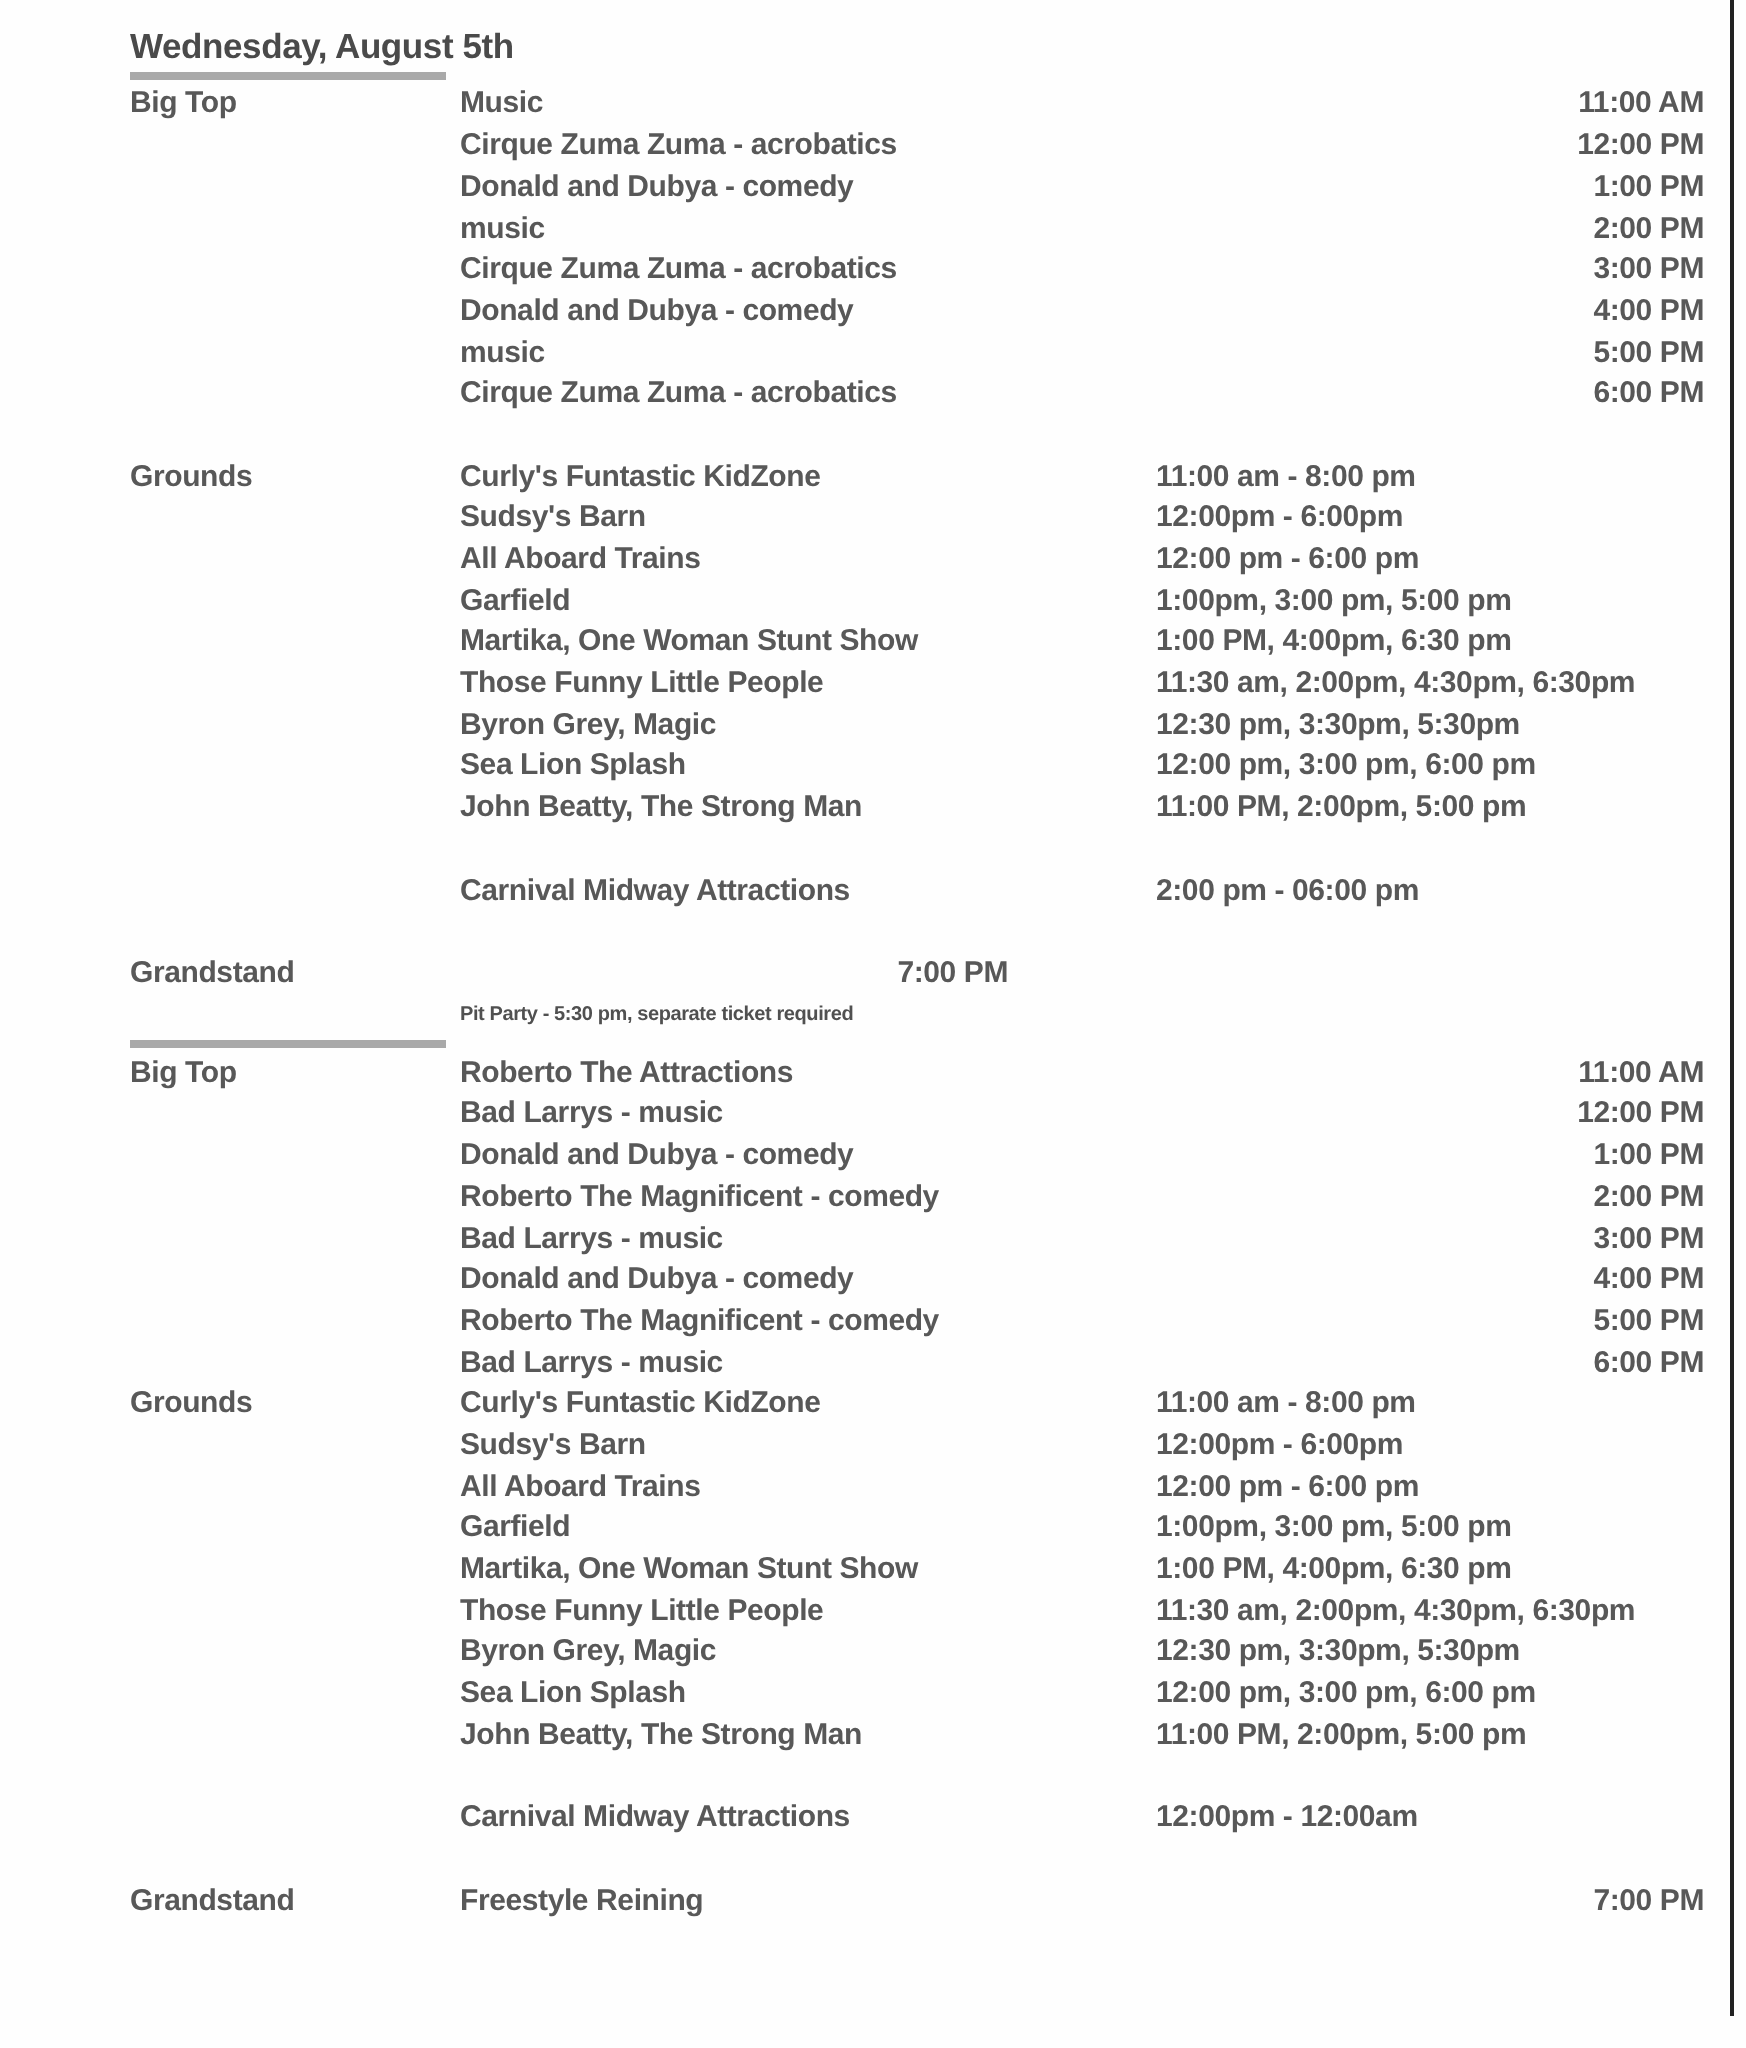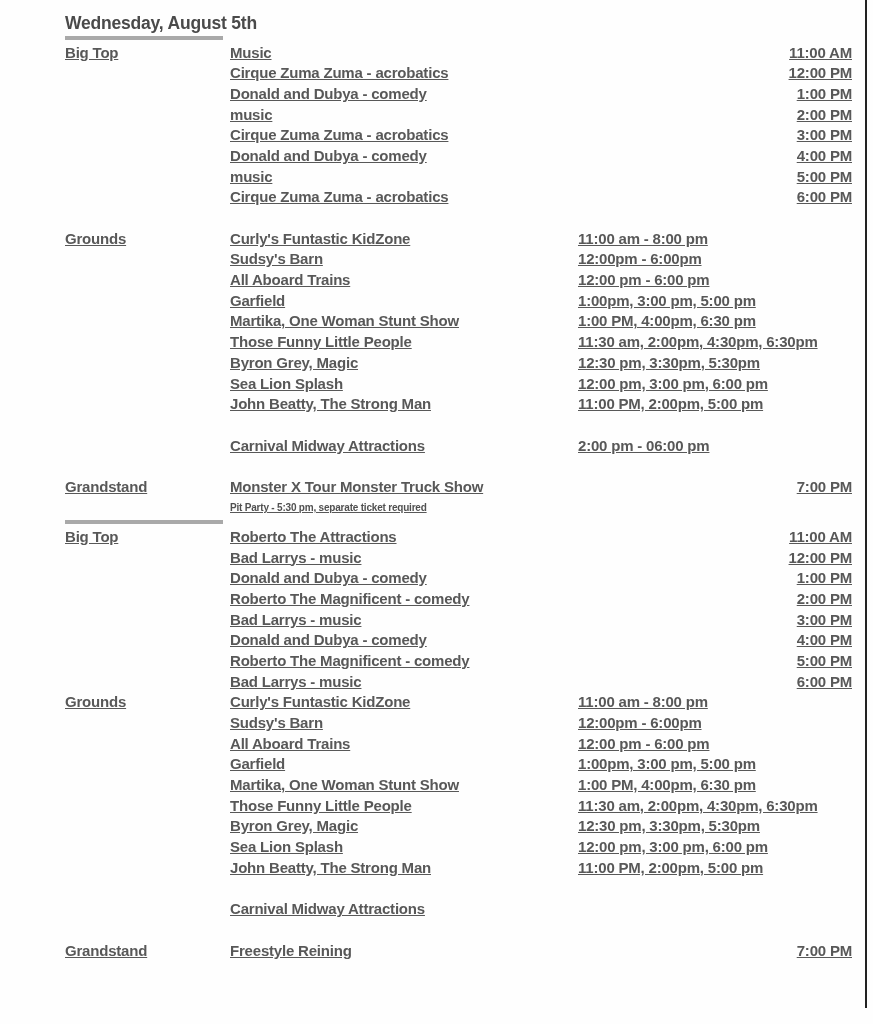--- a/index.html
+++ b/index.html
@@ -45,27 +45,26 @@
     width: 158px;
     height: 3.5px;
     background: var(--underline-color, #a9a9a9);
     margin: 2px 0 3px 0;
   }
   .section.gap-before {
     margin-top: 20.7px;
   }
   .row {
     display: flex;
-    align-items: flex-start;
+    align-items: flex-end;
     height: 20.7px;
     line-height: 20.7px;
     font-size: 15px;
     letter-spacing: -0.2px;
     white-space: nowrap;
-    text-decoration: underline;
   }
   .row .venue {
     width: 165px;
     flex: 0 0 165px;
     overflow: hidden;
   }
   .row .event {
     width: 348px;
     flex: 0 0 348px;
     overflow: hidden;
@@ -183,21 +182,20 @@
           <div class="spacer-row"></div>
           <div class="row">
             <div class="venue"></div>
             <div class="event">Carnival Midway Attractions</div>
             <div class="time align-left">2:00 pm - 06:00 pm</div>
           </div>
         </div>
         <div class="section gap-before">
           <div class="row">
             <div class="venue">Grandstand</div>
-            <div class="event">Monster X Tour Monster Truck Show</div>
             <div class="time align-right">7:00 PM</div>
           </div>
           <div class="row">
             <div class="venue"></div>
             <div class="event note">Pit Party - 5:30 pm, separate ticket required</div>
           </div>
         </div>
       </div>
       <div class="day-section">
         <div class="day-underline"></div>
@@ -286,20 +284,21 @@
           </div>
           <div class="row">
             <div class="venue"></div>
             <div class="event">John Beatty, The Strong Man</div>
             <div class="time align-left">11:00 PM, 2:00pm, 5:00 pm</div>
           </div>
           <div class="spacer-row"></div>
           <div class="row">
             <div class="venue"></div>
             <div class="event">Carnival Midway Attractions</div>
+            <div class="time align-left">12:00pm - 12:00am</div>
           </div>
         </div>
         <div class="section gap-before">
           <div class="row">
             <div class="venue">Grandstand</div>
             <div class="event">Freestyle Reining</div>
             <div class="time align-right">7:00 PM</div>
           </div>
         </div>
       </div>

